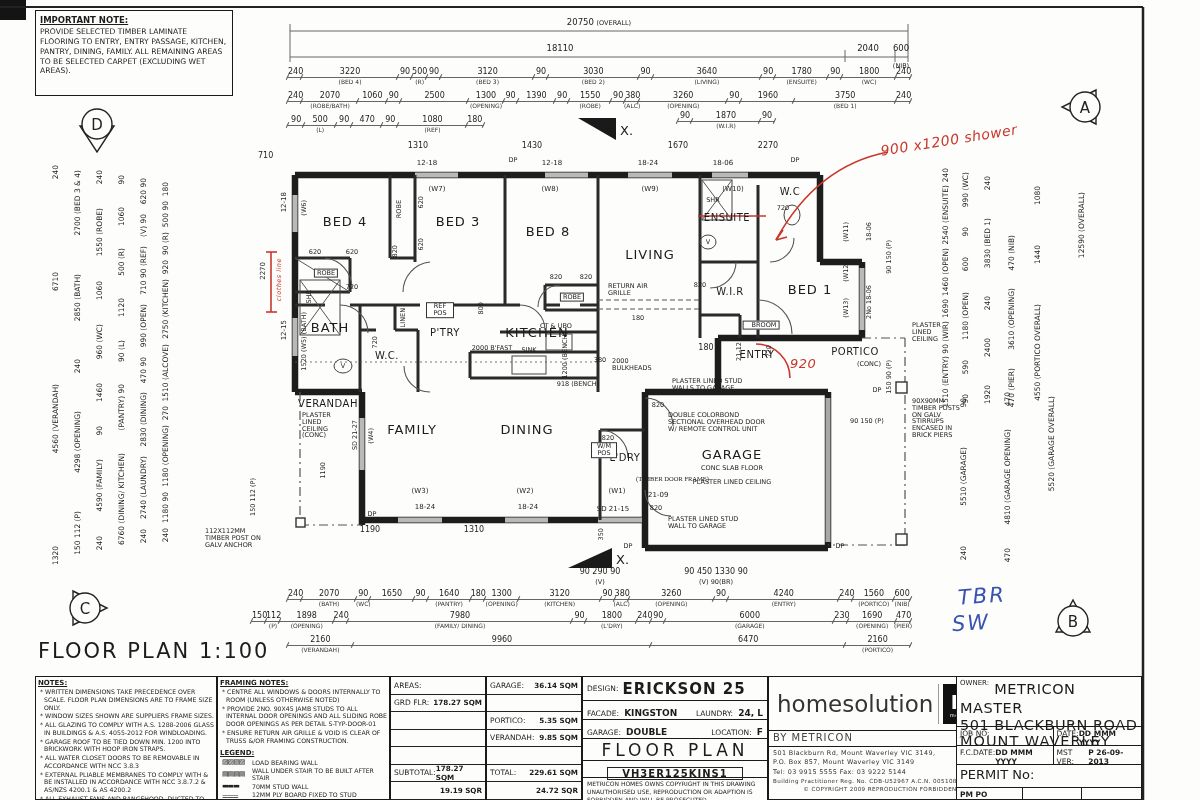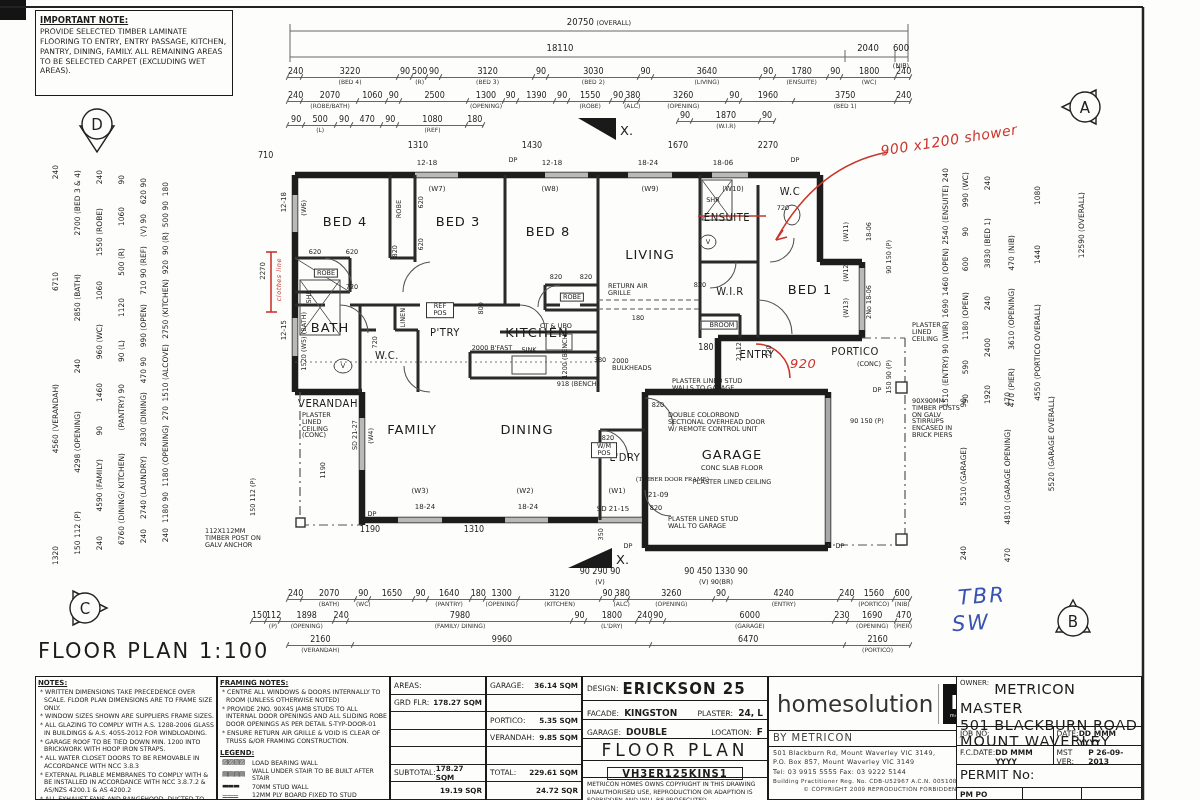--- a/index.html
+++ b/index.html
@@ -386,21 +386,21 @@
 <div class="lbl tiny" style="left:302px;top:412px;width:40px;white-space:normal;">PLASTER LINED CEILING (CONC)</div>
 
 <div class="lbl tiny ctr boxed" style="left:326px;top:273px;">ROBE</div>
 <div class="lbl tiny vlab" style="left:396px;top:200px;">ROBE</div>
 <div class="lbl tiny ctr boxed" style="left:572px;top:297px;">ROBE</div>
 <div class="lbl tiny vlab" style="left:306px;top:290px;">SHR</div>
 <div class="lbl tiny ctr" style="left:713px;top:200px;">SHR</div>
 <div class="lbl tiny vlab" style="left:400px;top:308px;">LINEN</div>
 <div class="lbl tiny ctr boxed" style="left:440px;top:310px;white-space:normal;width:22px;text-align:center;">REF POS</div>
 <div class="lbl tiny ctr boxed" style="left:604px;top:450px;white-space:normal;width:20px;text-align:center;">W/M POS</div>
-<div class="lbl tiny ctr boxed" style="left:719px;top:325px;padding-left:8px;">BROOM</div>
+<div class="lbl tiny ctr boxed" style="left:761px;top:325px;padding-left:8px;">BROOM</div>
 <div class="lbl tiny ctr" style="left:529px;top:350px;">SINK</div>
 <div class="lbl tiny ctr" style="left:556px;top:326px;">CT &amp; UBO</div>
 <div class="lbl tiny ctr" style="left:343px;top:366px;">V</div>
 <div class="lbl tiny ctr" style="left:708px;top:242px;">V</div>
 
 <div class="lbl tiny vlab" style="left:418px;top:196px;">620</div>
 <div class="lbl tiny vlab" style="left:418px;top:238px;">620</div>
 <div class="lbl tiny ctr" style="left:315px;top:252px;">620</div>
 <div class="lbl tiny ctr" style="left:352px;top:252px;">620</div>
 <div class="lbl tiny vlab" style="left:392px;top:245px;">820</div>
@@ -827,21 +827,21 @@
       </div>
     </div>
 
 <div class="tb" style="left:582px;top:676px;width:186px;height:160px;">
   <div class="cell" style="height:24px;display:flex;align-items:center;gap:4px;">
     <span class="klabel">DESIGN:</span>
     <span style="font-size:15px;font-weight:bold;letter-spacing:1px;">ERICKSON 25</span>
   </div>
   <div class="cell" style="height:19px;display:flex;align-items:center;justify-content:space-between;">
     <span><span class="klabel">FACADE:</span> <span class="kval">KINGSTON</span></span>
-    <span><span class="klabel">PLASTER:</span> <span class="kval">24, L</span></span>
+    <span><span class="klabel">LAUNDRY:</span> <span class="kval">24, L</span></span>
   </div>
   <div class="cell" style="height:19px;display:flex;align-items:center;justify-content:space-between;">
     <span><span class="klabel">GARAGE:</span> <span class="kval">DOUBLE</span></span>
     <span><span class="klabel">LOCATION:</span> <span class="kval">F</span></span>
   </div>
   <div class="cell" style="height:22px;text-align:center;font-size:17px;letter-spacing:4px;">FLOOR PLAN</div>
   <div class="cell" style="height:17px;text-align:center;">
     <span style="border:1.2px solid #222;padding:0 14px;font-size:10px;font-weight:bold;letter-spacing:1px;">VH3ER125KINS1</span>
   </div>
   <div style="padding:2px 4px;font-size:6px;line-height:1.3;">METRICON HOMES OWNS COPYRIGHT IN THIS DRAWING UNAUTHORISED USE, REPRODUCTION OR ADAPTION IS FORBIDDEN AND WILL BE PROSECUTED.</div>

